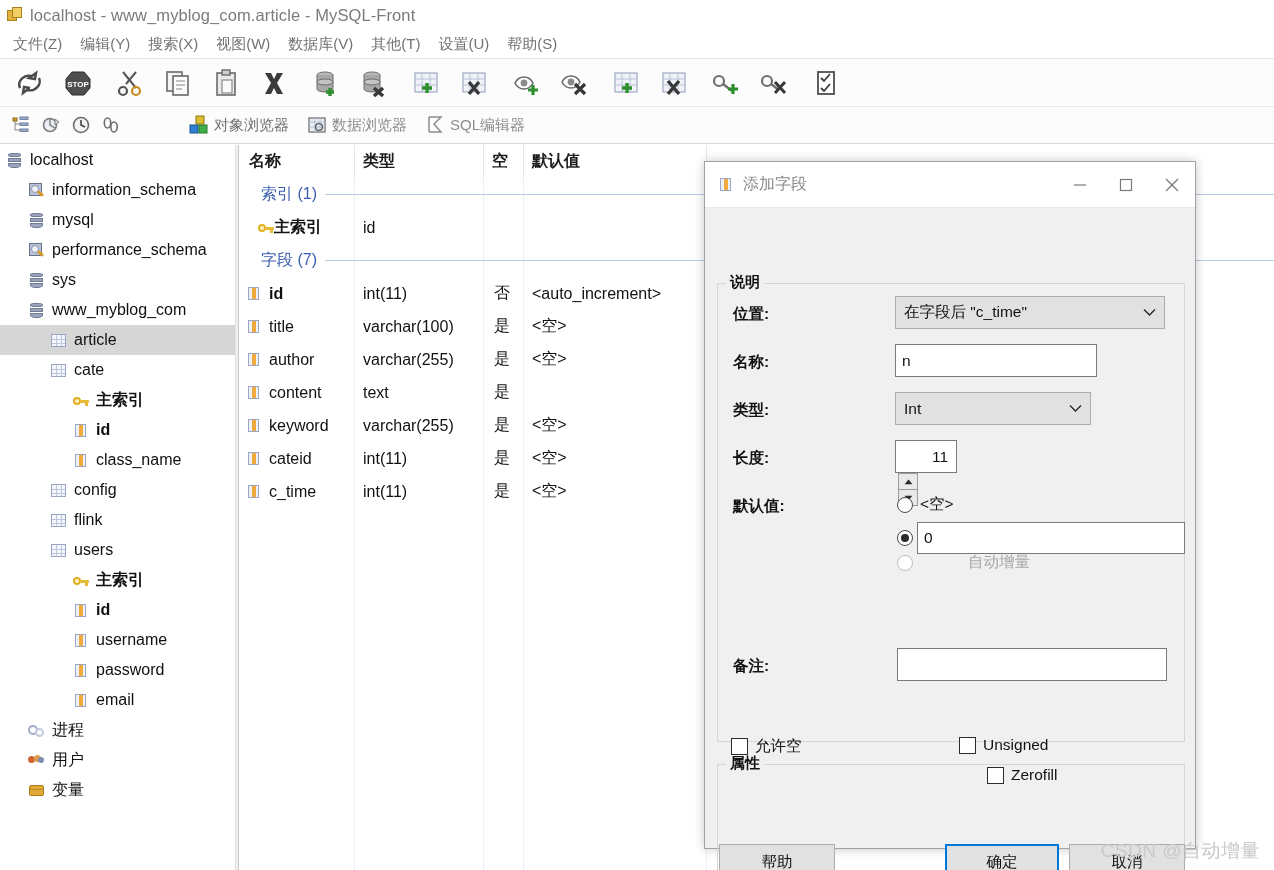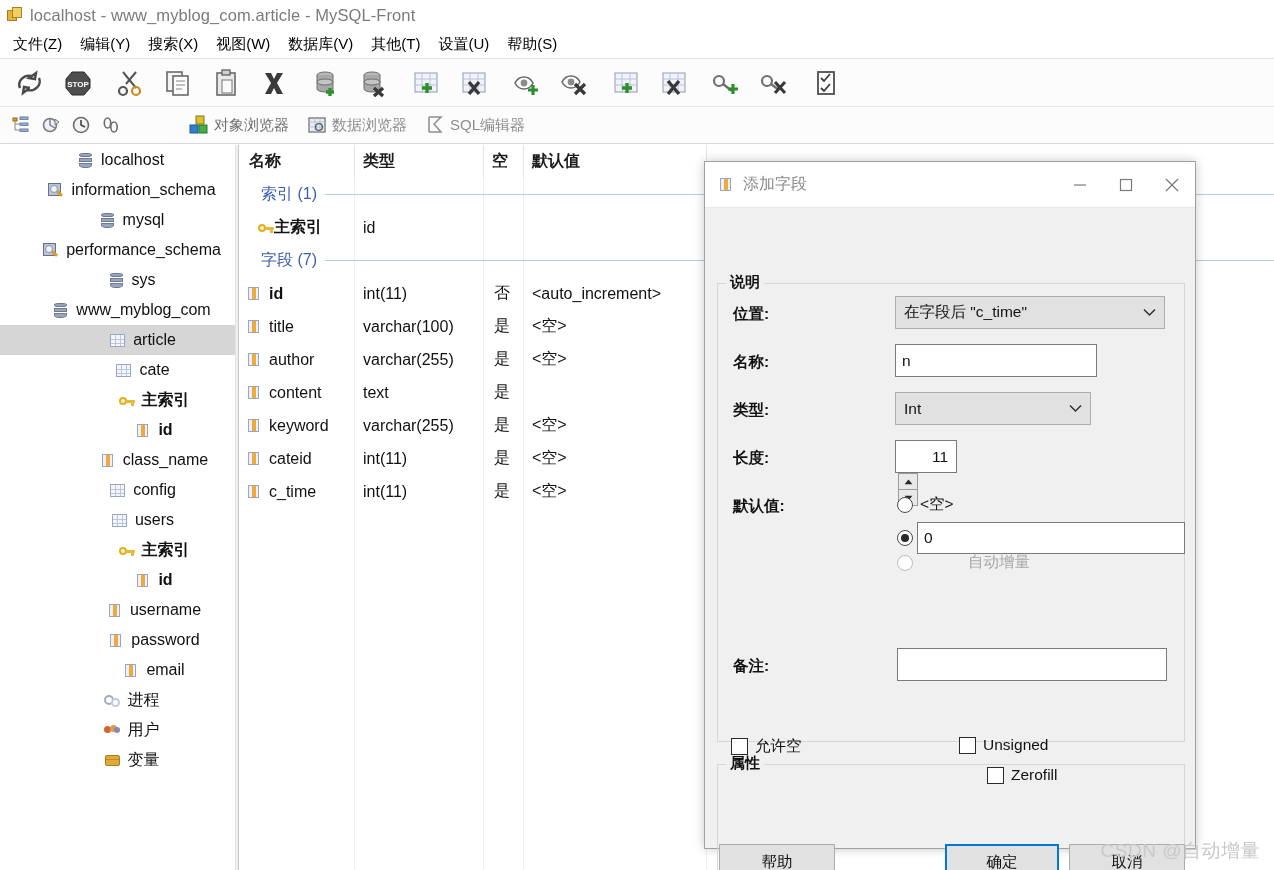--- a/index.html
+++ b/index.html
@@ -35,21 +35,21 @@
   }
   #title-text { color:#7b7b7b; font-size:16.5px; letter-spacing:0.1px; }
 
   
   #menubar {
     height:28px; display:flex; align-items:center;
     padding-left:4px; background:#ffffff;
     border-bottom:1px solid #e4e4e4;
   }
   #menubar .mi {
-    padding:2px 9px; font-size:15px; color:#000000; cursor:default;
+    padding:2px 9px; font-size:15px; color:#737373; cursor:default;
     white-space:nowrap;
   }
 
   
   #toolbar1 {
     height:48px; display:flex; align-items:center;
     padding-left:6px; background:#fcfcfc;
     border-bottom:1px solid #e6e6e6;
   }
   .tbtn {
@@ -78,21 +78,21 @@
     background:#ffffff; overflow:hidden;
     border-right:0;
   }
   #splitter {
     position:absolute; left:235px; top:0; width:4px; bottom:0;
     background:#f0f0f0; border-left:1px solid #e2e2e2; border-right:1px solid #c8c8c8;
     cursor:col-resize;
   }
   .tnode {
     display:flex; align-items:center; height:30px; padding-left:6px;
-    white-space:nowrap; cursor:default;justify-content:center;
+    white-space:nowrap; cursor:default;
   }
   .tnode .tlabel { font-size:16px; margin-left:7px; color:#101010; }
   .tnode.selected { background:#d6d6d6; }
   .tnode.bold .tlabel { font-weight:bold; }
 
   
   .ico { width:17px; height:17px; position:relative; flex:0 0 auto; }
   .ico-db { }
   .ico-db i { position:absolute; left:2px; width:13px; background:#9aa4bd; border:1px solid #6f7a95; }
   .ico-db i:nth-child(1){ top:1px; height:4px; border-radius:40%/60%; }
@@ -598,20 +598,26 @@
       <div class="tnode" style="padding-left: 50px;">
         <span class="ico ico-table">
           <span class="g"></span>
         </span>
         <span class="tlabel">config</span>
       </div>
       <div class="tnode" style="padding-left: 50px;">
         <span class="ico ico-table">
           <span class="g"></span>
         </span>
+        <span class="tlabel">flink</span>
+      </div>
+      <div class="tnode" style="padding-left: 50px;">
+        <span class="ico ico-table">
+          <span class="g"></span>
+        </span>
         <span class="tlabel">users</span>
       </div>
       <div class="tnode bold" style="padding-left: 72px;">
         <span class="ico ico-key">
           <span class="kr"></span>
           <span class="ks"></span>
           <span class="ks2"></span>
         </span>
         <span class="tlabel">主索引</span>
       </div>

